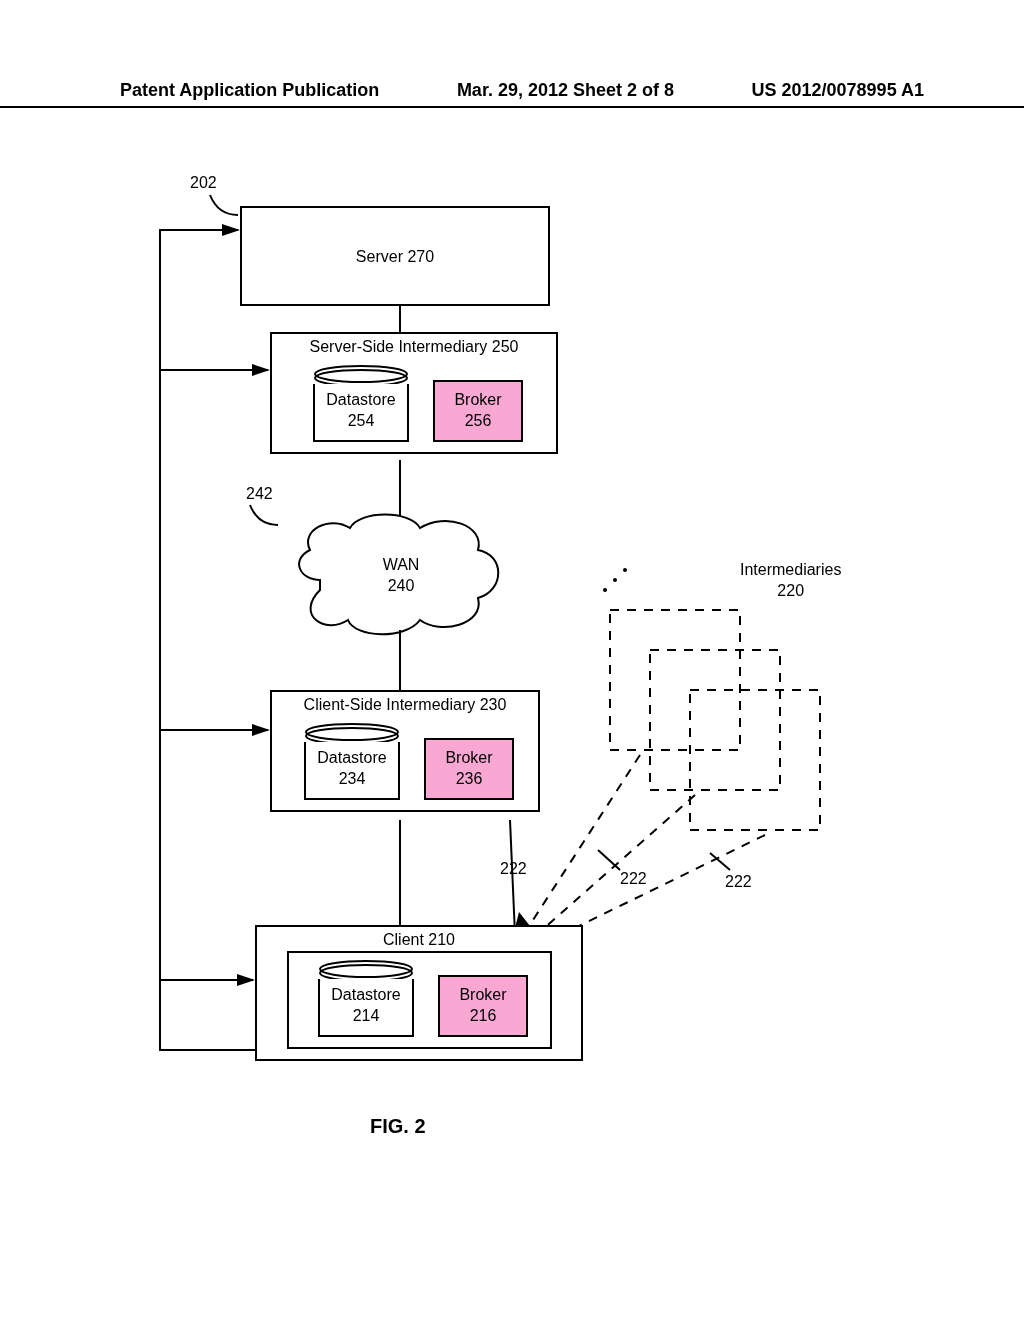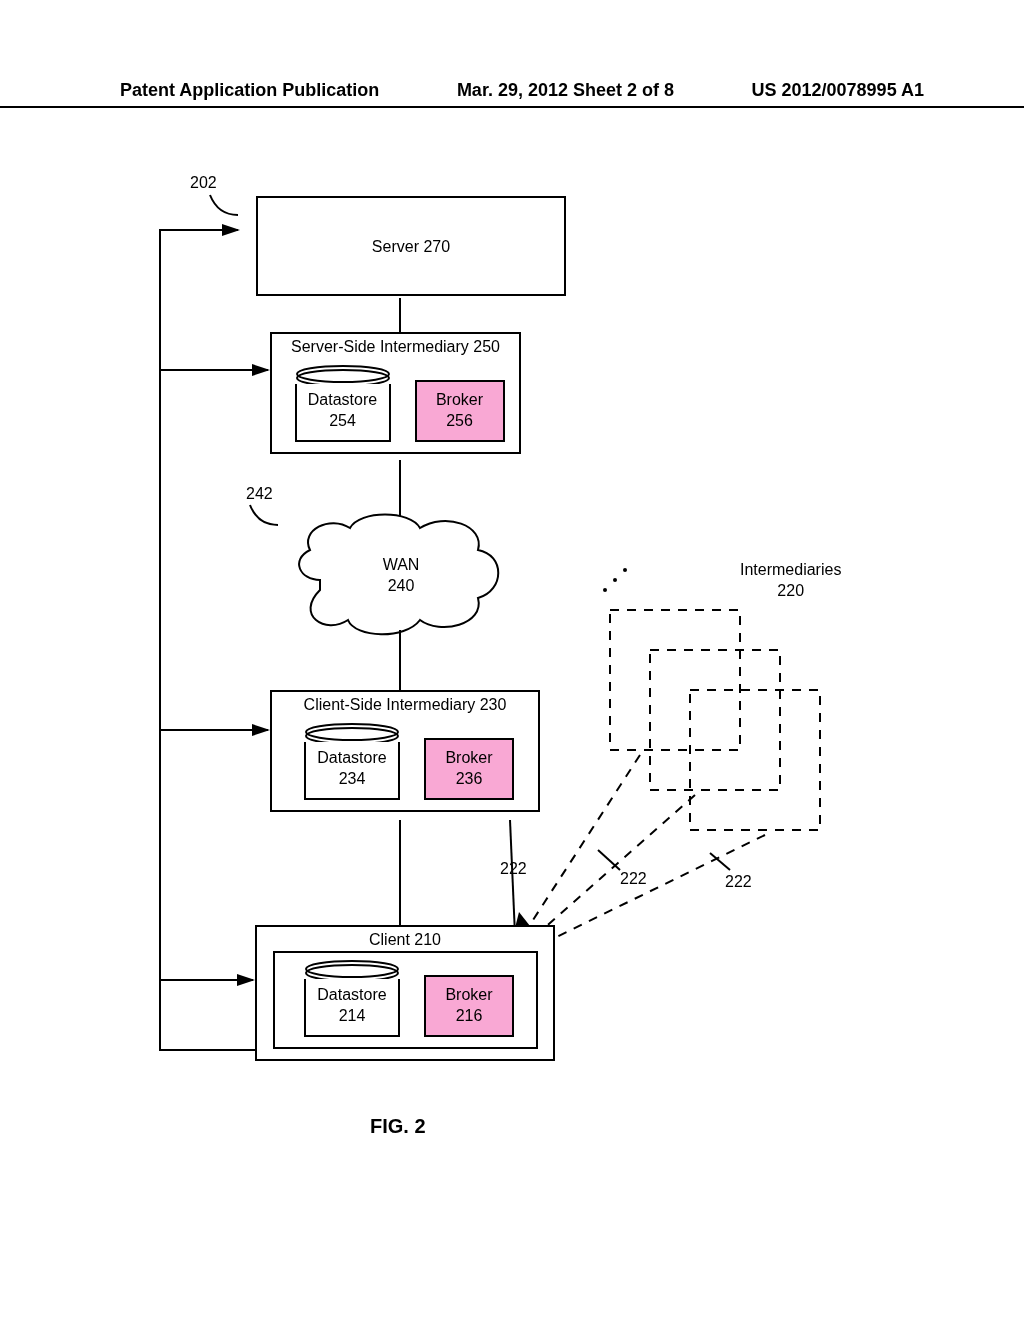--- a/index.html
+++ b/index.html
@@ -171,25 +171,25 @@
       <path d="M 395,768 L 399,752 L 410,766 Z"></path>
     </g>
 
     <path d="M 500,710 L 478,690" fill="none" stroke="#000" stroke-width="2"></path>
     <path d="M 610,710 L 590,693" fill="none" stroke="#000" stroke-width="2"></path>
   </svg>
 
   <div class="label" style="left:246px; top:395px; width:70px; white-space:pre-line; line-height:1.3; background:transparent;">WAN
 240</div>
 
-  <div class="box" style="left:120px; top:36px; width:310px; height:100px; justify-content:center;margin-left:16px;">
+  <div class="box" style="left:120px; top:46px; width:310px; height:100px; justify-content:center;">
     <div class="box-title">Server 270</div>
   </div>
 
-  <div class="box" style="left:150px; top:172px; width:251px;">
+  <div class="box" style="left:150px; top:172px; width:288px;">
     <div class="box-title">Server-Side Intermediary 250</div>
     <div class="inner-row">
       <div class="datastore-group">
         <svg width="96" height="20">
           <ellipse cx="48" cy="10" rx="46" ry="8" fill="#fff" stroke="#000" stroke-width="2"></ellipse>
           <ellipse cx="48" cy="14" rx="46" ry="8" fill="none" stroke="#000" stroke-width="2"></ellipse>
         </svg>
         <div class="datastore-box" style="width:96px; white-space:pre-line;">Datastore
 254</div>
       </div>
@@ -207,21 +207,21 @@
           <ellipse cx="48" cy="14" rx="46" ry="8" fill="none" stroke="#000" stroke-width="2"></ellipse>
         </svg>
         <div class="datastore-box" style="width:96px; white-space:pre-line;">Datastore
 234</div>
       </div>
       <div class="sub-box" style="white-space:pre-line;">Broker
 236</div>
     </div>
   </div>
 
-  <div class="box" style="left:135px; top:765px; width:300px; padding-bottom:10px;">
+  <div class="box" style="left:135px; top:765px; width:328px; padding-bottom:10px;">
     <div class="box-title">Client 210</div>
 
     <div class="box" style="position:relative; width:265px; left:auto; top:auto;">
       <div class="inner-row">
         <div class="datastore-group">
           <svg width="96" height="20">
             <ellipse cx="48" cy="10" rx="46" ry="8" fill="#fff" stroke="#000" stroke-width="2"></ellipse>
             <ellipse cx="48" cy="14" rx="46" ry="8" fill="none" stroke="#000" stroke-width="2"></ellipse>
           </svg>
           <div class="datastore-box" style="width:96px; white-space:pre-line;">Datastore

